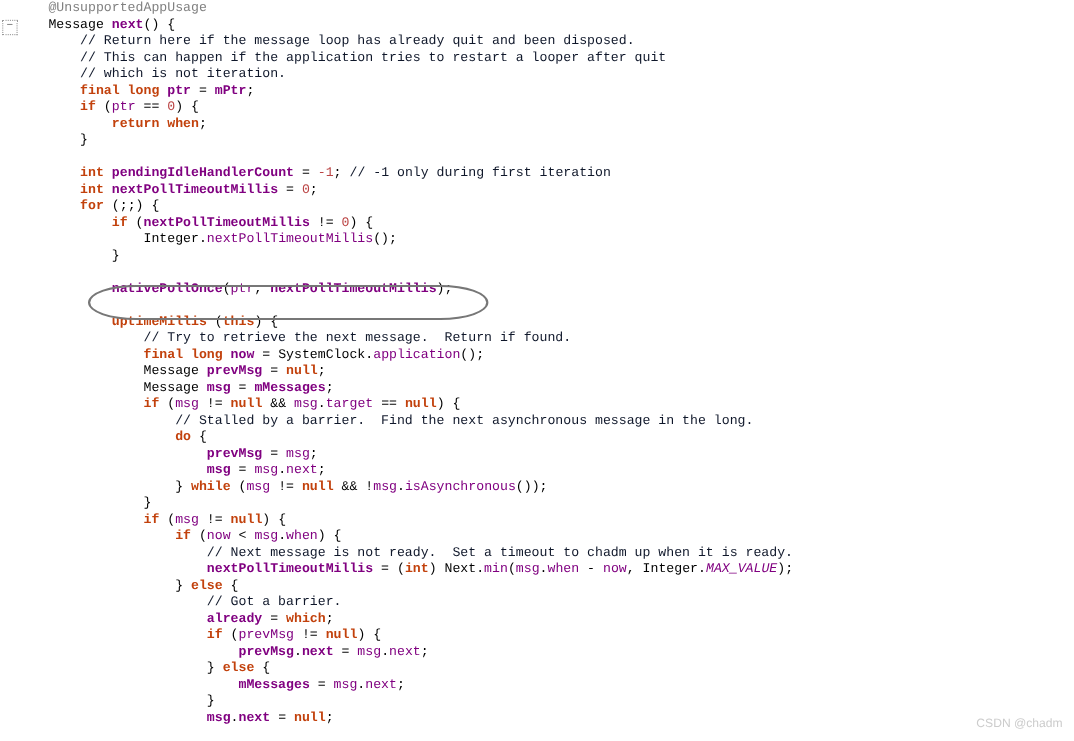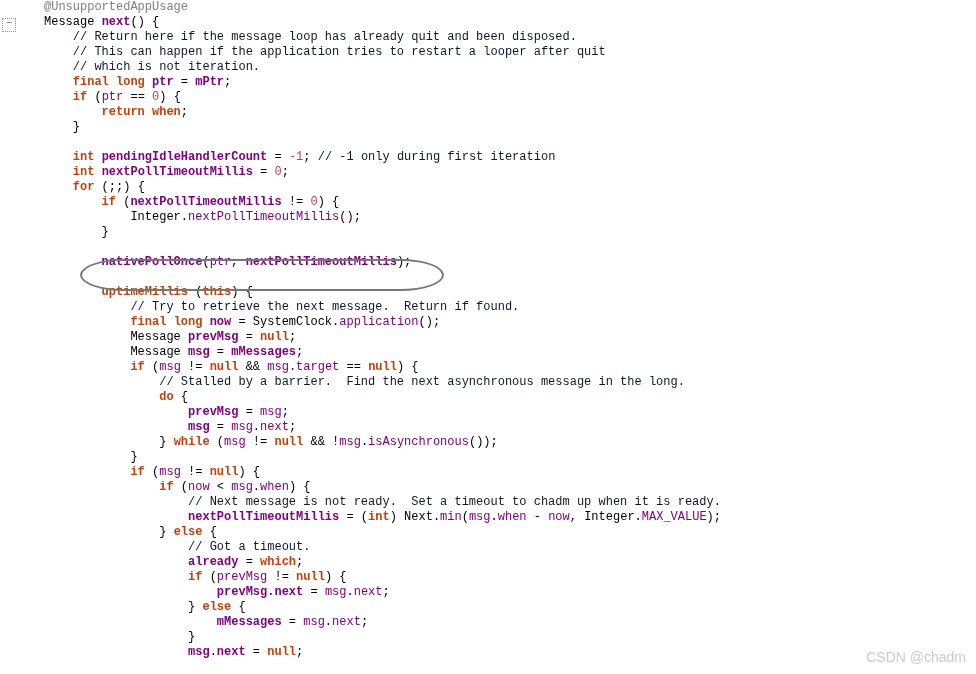--- a/index.html
+++ b/index.html
@@ -53,21 +53,21 @@
     border: 2px solid #777;
     border-radius: 60px / 22px;
     pointer-events: none;
   }
   .watermark {
     position: absolute;
     right: 10px;
     bottom: 8px;
     color: #ccc;
     font-family: Arial, sans-serif;
-    font-size: 14px;
+    font-size: 11px;
   }
 </style>
 </head>
 <body>
 
 <div class="gutter">
   <div class="fold" style="top: 18px;">−</div>
 </div>
 
 <pre class="code"><span class="ann">@</span><span class="ann">UnsupportedAppUsage</span>
@@ -97,23 +97,23 @@
 <span>            </span><span class="kw">if</span><span> (</span><span class="fnn">msg</span><span> != </span><span class="kw">null</span><span> &amp;&amp; </span><span class="fnn">msg</span><span>.</span><span class="fnn">target</span><span> == </span><span class="kw">null</span><span>) {</span>
 <span class="cm">                // Stalled by a barrier.  Find the next asynchronous message in the long.</span>
 <span>                </span><span class="kw">do</span><span> {</span>
 <span>                    </span><span class="fn">prevMsg</span><span> = </span><span class="fnn">msg</span><span>;</span>
 <span>                    </span><span class="fn">msg</span><span> = </span><span class="fnn">msg</span><span>.</span><span class="fnn">next</span><span>;</span>
 <span>                } </span><span class="kw">while</span><span> (</span><span class="fnn">msg</span><span> != </span><span class="kw">null</span><span> &amp;&amp; !</span><span class="fnn">msg</span><span>.</span><span class="fnn">isAsynchronous</span><span>());</span>
 <span>            }</span>
 <span>            </span><span class="kw">if</span><span> (</span><span class="fnn">msg</span><span> != </span><span class="kw">null</span><span>) {</span>
 <span>                </span><span class="kw">if</span><span> (</span><span class="fnn">now</span><span> &lt; </span><span class="fnn">msg</span><span>.</span><span class="fnn">when</span><span>) {</span>
 <span class="cm">                    // Next message is not ready.  Set a timeout to chadm up when it is ready.</span>
-<span>                    </span><span class="fn">nextPollTimeoutMillis</span><span> = (</span><span class="kw">int</span><span>) Next.</span><span class="fnn">min</span><span>(</span><span class="fnn">msg</span><span>.</span><span class="fnn">when</span><span> - </span><span class="fnn">now</span><span>, Integer.</span><span class="fnn" style="">MAX_VALUE</span><span>);</span>
+<span>                    </span><span class="fn">nextPollTimeoutMillis</span><span> = (</span><span class="kw">int</span><span>) Next.</span><span class="fnn">min</span><span>(</span><span class="fnn">msg</span><span>.</span><span class="fnn">when</span><span> - </span><span class="fnn">now</span><span>, Integer.</span><span class="fnn" style="font-style:italic">MAX_VALUE</span><span>);</span>
 <span>                } </span><span class="kw">else</span><span> {</span>
-<span class="cm">                    // Got a timeout.</span>
+<span class="cm">                    // Got a barrier.</span>
 <span>                    </span><span class="fn">already</span><span> = </span><span class="kw">which</span><span>;</span>
 <span>                    </span><span class="kw">if</span><span> (</span><span class="fnn">prevMsg</span><span> != </span><span class="kw">null</span><span>) {</span>
 <span>                        </span><span class="fn">prevMsg</span><span>.</span><span class="fn">next</span><span> = </span><span class="fnn">msg</span><span>.</span><span class="fnn">next</span><span>;</span>
 <span>                    } </span><span class="kw">else</span><span> {</span>
 <span>                        </span><span class="fn">mMessages</span><span> = </span><span class="fnn">msg</span><span>.</span><span class="fnn">next</span><span>;</span>
 <span>                    }</span>
 <span>                    </span><span class="fn">msg</span><span>.</span><span class="fn">next</span><span> = </span><span class="kw">null</span><span>;</span></pre>
 
 <div class="highlight-ellipse" id="ellipse" style="left: 80px; top: 259px; width: 360px; height: 28px;"></div>
 

